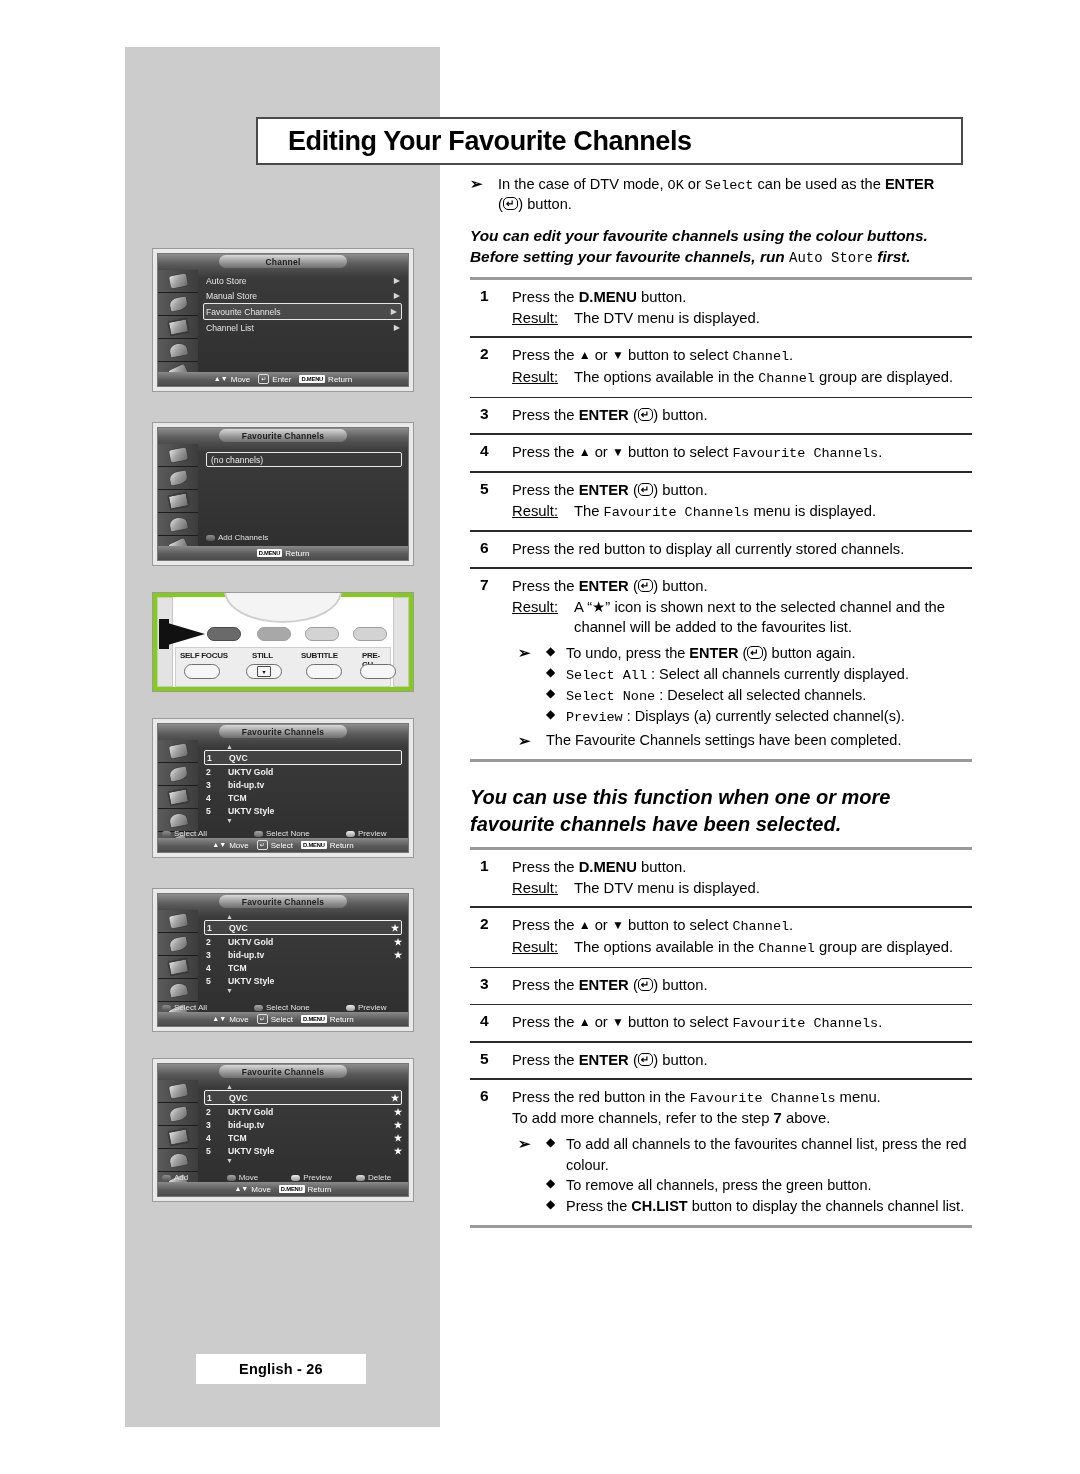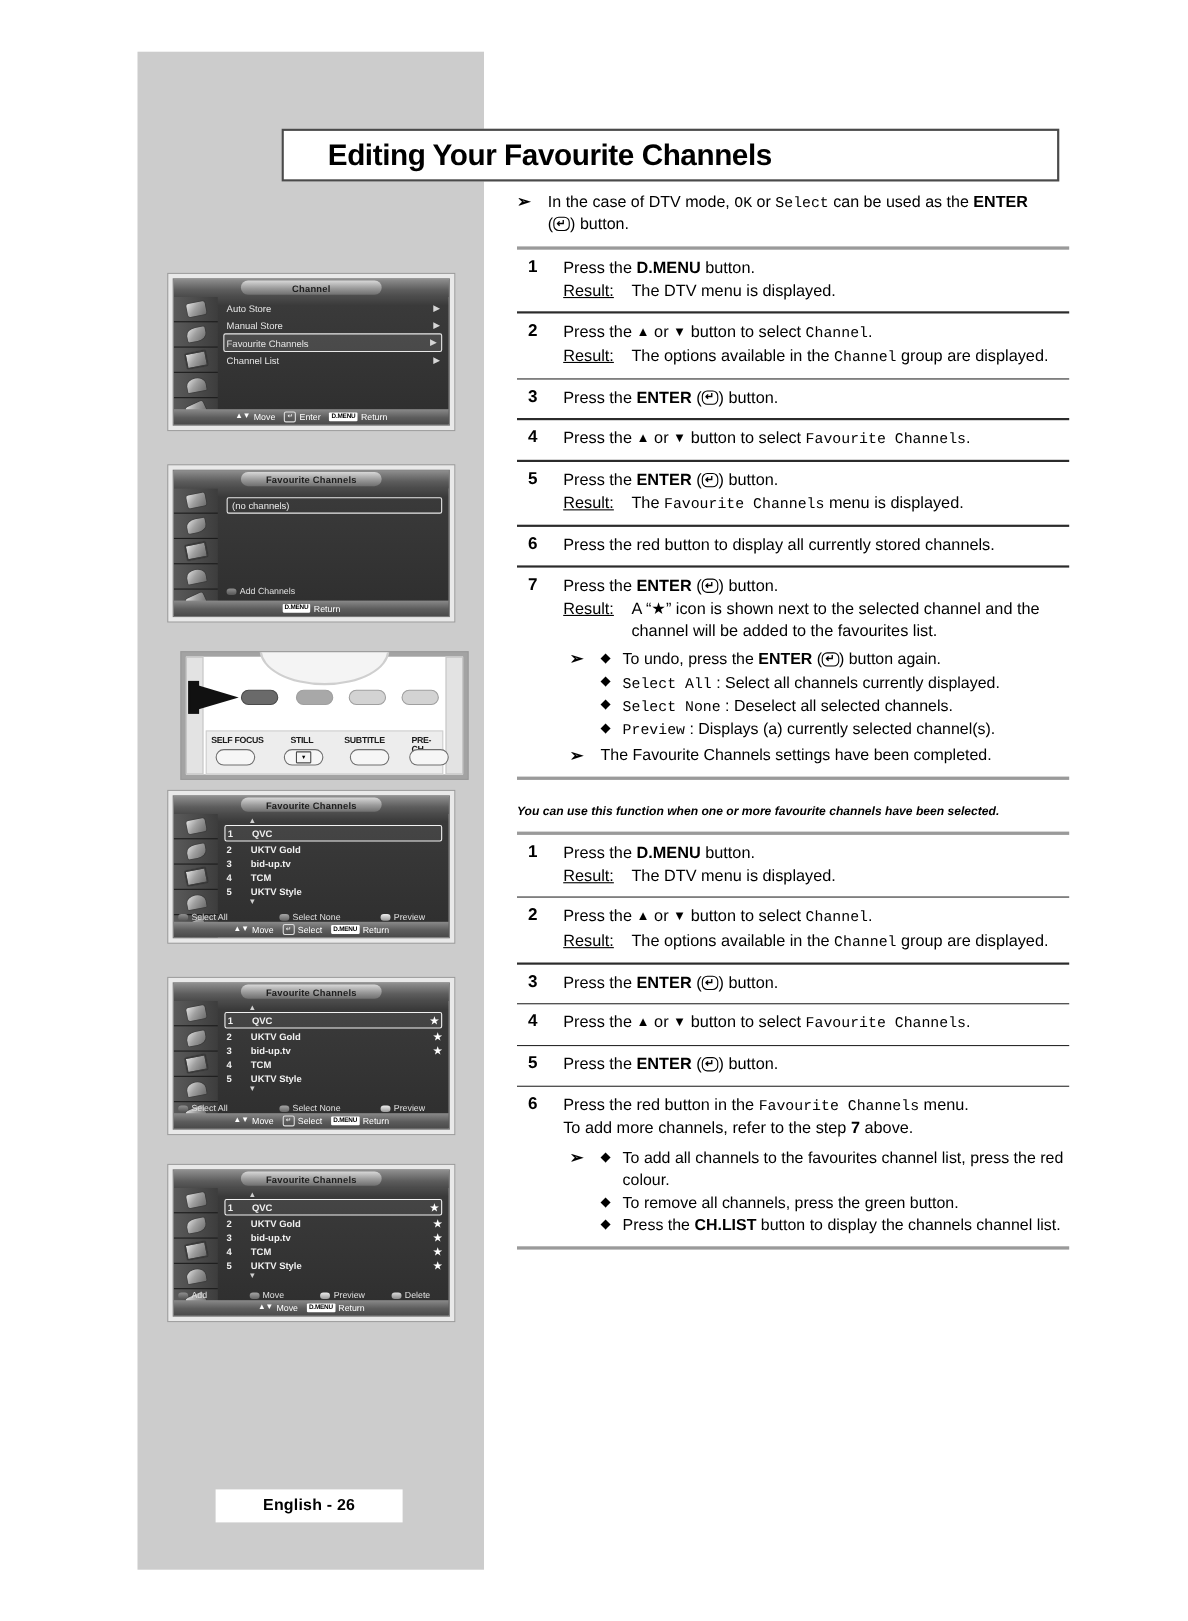--- a/index.html
+++ b/index.html
@@ -18,21 +18,21 @@
 
   
   #title-box{
     position:absolute;left:256px;top:117px;width:707px;height:48px;
     background:#ffffff;border:2px solid #4a4a4a;
     display:flex;align-items:center;
     box-sizing:border-box;
   }
   #title-box .title-text{
     font-size:27px;font-weight:bold;letter-spacing:-0.4px;
-    padding-left:40px;
+    padding-left:30px;
     font-family:"Liberation Sans", sans-serif;
   }
 
   
   #content{
     position:absolute;left:470px;top:175px;width:502px;
   }
   .mono{font-family:"Liberation Mono", monospace;font-weight:normal;font-size:13.5px;}
   .bold{font-weight:bold;}
   .note-row{display:flex;font-size:14.6px;line-height:1.32;}
@@ -79,21 +79,21 @@
   .plainnote .pn-arrow{flex:0 0 34px;font-size:15px;font-weight:bold;padding-left:6px;box-sizing:border-box;}
   .plainnote .pn-txt{flex:1;}
 
   
   .section-head{margin-top:22px;}
   .section-head .sh-title{
     font-style:italic;font-weight:bold;font-size:16px;
   }
   .section-head .sh-title .dot{font-style:normal;font-size:12px;margin-right:9px;}
   .section-head .sh-sub{
-    font-style:italic;font-weight:bold;font-size:11px;line-height:1.33;margin-top:0;
+    font-style:italic;font-weight:bold;font-size:20px;line-height:1.33;margin-top:0;
   }
 
   
   #footer{
     position:absolute;left:196px;top:1354px;width:170px;height:30px;
     background:#ffffff;display:flex;align-items:center;justify-content:center;
   }
   #footer span{font-size:14.5px;font-weight:bold;letter-spacing:0.2px;}
 
   
@@ -206,24 +206,23 @@
     border:1px solid #ddd;border-radius:2px;font-size:6px;padding:0 2px;
     line-height:8px;color:#fff;
   }
   .dmenu{
     background:#fff;color:#000;font-size:5.8px;font-weight:bold;
     padding:0 2px;border-radius:1px;line-height:8px;letter-spacing:-0.2px;
   }
 
   
   #remote{
-    position:absolute;left:152px;top:592px;width:262px;height:117px;
-    background:#a3a3a3;border:1px solid #9a9a9a;box-sizing:border-box;
+    position:absolute;left:152px;top:592px;width:262px;height:100px;
+    background:#84cc16;border:1px solid #9a9a9a;box-sizing:border-box;
     overflow:hidden;
-    margin-left:12px;
   }
   .rm-bg{position:absolute;inset:4px;background:#fff;}
   .rm-side{position:absolute;top:4px;bottom:4px;width:16px;background:#e3e3e3;border:1px solid #c7c7c7;box-sizing:border-box;}
   .rm-side.l{left:4px;} .rm-side.r{right:4px;}
   .rm-dial{
     position:absolute;left:50%;top:-34px;transform:translateX(-50%);
     width:114px;height:60px;border:2px solid #cfcfcf;border-radius:50%;
     background:#f4f4f4;
   }
   .rm-pill{
@@ -272,20 +271,24 @@
 <div id="content">
 
   <div class="note-row">
     <div class="note-arrow">➢</div>
     <div class="note-body">
       <span>In the case of DTV mode, </span><span class="mono">OK</span><span> or </span><span class="mono">Select</span><span> can be used as the </span><span class="bold">ENTER</span><br>
       <span> (</span><span class="enterkey">↵</span><span>) button.</span>
     </div>
   </div>
 
+  <div class="intro-italic">
+    <div>You can edit your favourite channels using the colour buttons.</div>
+    <div><span>Before setting your favourite channels, run </span><span class="mono">Auto Store</span><span> first.</span></div>
+  </div>
 
   <div class="steps">
     <div class="rule"></div>
 
     <div class="step">
       <div class="num">1</div>
       <div class="body">
         <div>Press the <span class="bold">D.MENU</span> button.</div>
         <div class="res-line">
           <div class="res-label">Result:</div>

